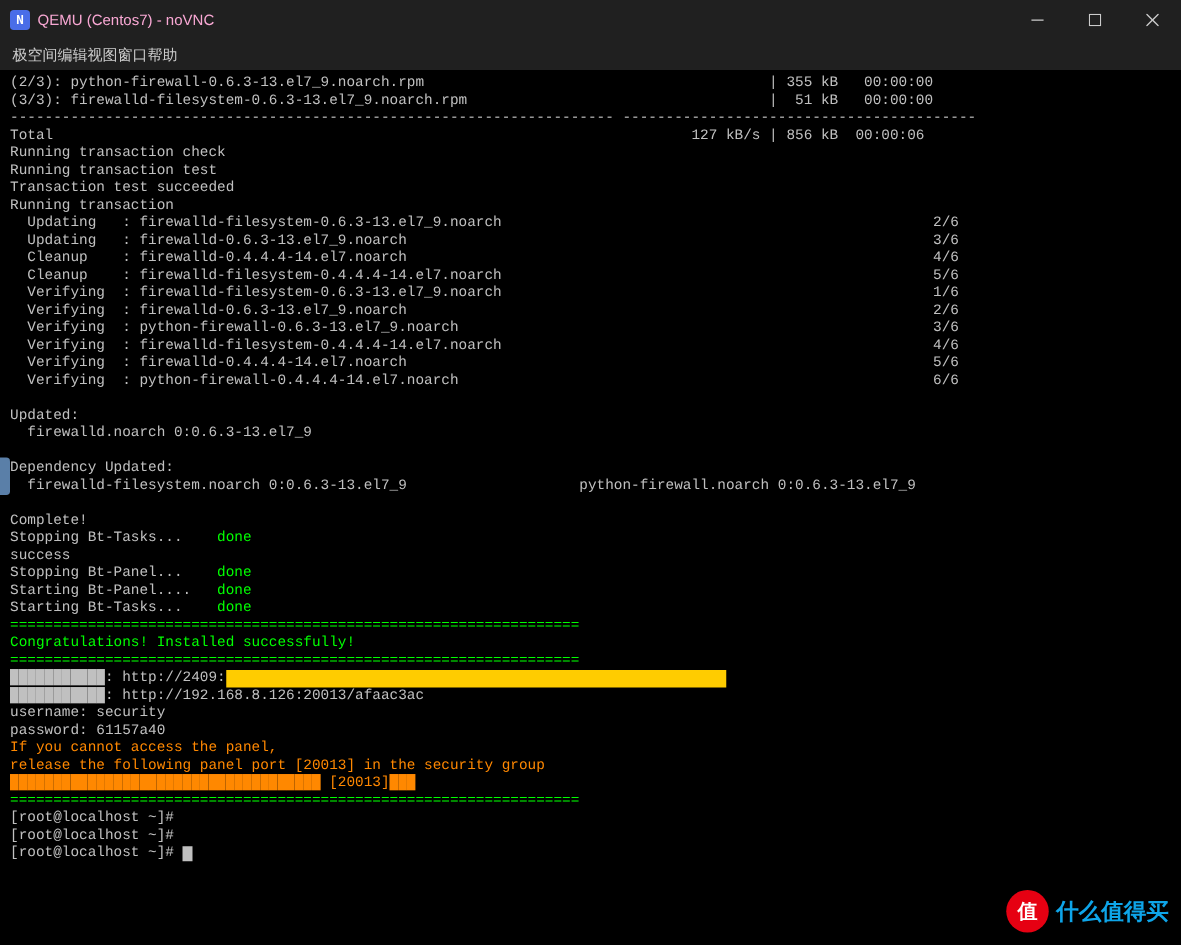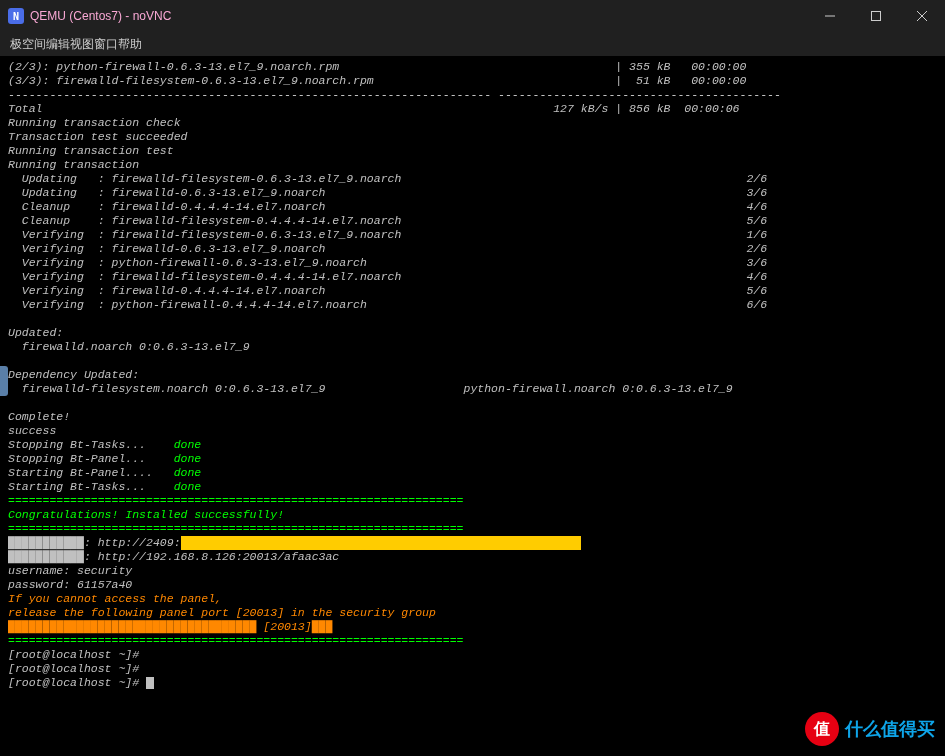--- a/index.html
+++ b/index.html
@@ -7,21 +7,21 @@
 .titlebar { background: #202020; height: 32px; display: flex; align-items: center; justify-content: space-between; padding: 0 0 0 8px; }
 .titlebar-left { display: flex; align-items: center; gap: 6px; }
 .app-icon { width: 16px; height: 16px; background: #4a6de8; border-radius: 3px; display: flex; align-items: center; justify-content: center; color: #fff; font-size: 10px; font-weight: bold; }
 .title-text { color: #f9a8d4; font-size: 12px; font-family: Liberation Sans, sans-serif; }
 .winbtns { display: flex; }
 .winbtn { width: 46px; height: 32px; display: flex; align-items: center; justify-content: center; color: #ccc; cursor: pointer; }
 .winbtn svg { width: 10px; height: 10px; }
 .menubar { background: #202020; height: 24px; display: flex; align-items: center; padding: 0 10px; }
 .menubar span { color: #ccc; font-size: 12px; font-family: "Microsoft YaHei", sans-serif; cursor: pointer; }
 .terminal { background: #000; padding: 4px 8px; font-size: 11.5px; line-height: 14px; color: #c0c0c0; font-family: Consolas, "Courier New", monospace; height: 700px; position: relative; }
-.term-line { white-space: pre; font-style: italic; }
+.term-line { white-space: pre; }
 .green { color: #00ff00; }
 .orange { color: #ff8800; }
 .yellow-bg { background: #ffcc00; color: #000; display: inline-block; }
 .cursor { background: #c0c0c0; display: inline-block; width: 8px; height: 12px; vertical-align: text-bottom; }
 .watermark { position: absolute; bottom: 10px; right: 10px; display: flex; align-items: center; gap: 6px; }
 .wm-circle { width: 34px; height: 34px; border-radius: 50%; background: #e60012; display: flex; align-items: center; justify-content: center; color: #fff; font-size: 16px; font-family: "Microsoft YaHei"; font-weight: bold; }
 .wm-text { color: #0ea5e9; font-family: "Microsoft YaHei"; font-size: 18px; font-weight: bold; }
 .side-tab { position: absolute; left: 0; top: 310px; width: 8px; height: 30px; background: #5a7fa8; border-radius: 0 3px 3px 0; }
 </style>
 </head>
@@ -60,43 +60,43 @@
   <span>帮助</span>
 </div>
 
 <div class="terminal">
 <div class="side-tab"></div>
 <div class="term-line">(2/3): python-firewall-0.6.3-13.el7_9.noarch.rpm                                        | 355 kB   00:00:00</div>
 <div class="term-line">(3/3): firewalld-filesystem-0.6.3-13.el7_9.noarch.rpm                                   |  51 kB   00:00:00</div>
 <div class="term-line">---------------------------------------------------------------------- -----------------------------------------</div>
 <div class="term-line">Total                                                                          127 kB/s | 856 kB  00:00:06</div>
 <div class="term-line">Running transaction check</div>
+<div class="term-line">Running transaction test</div>
 <div class="term-line">Transaction test succeeded</div>
-<div class="term-line">Running transaction test</div>
 <div class="term-line">Running transaction</div>
 <div class="term-line">  Updating   : firewalld-filesystem-0.6.3-13.el7_9.noarch                                                  2/6</div>
 <div class="term-line">  Updating   : firewalld-0.6.3-13.el7_9.noarch                                                             3/6</div>
 <div class="term-line">  Cleanup    : firewalld-0.4.4.4-14.el7.noarch                                                             4/6</div>
 <div class="term-line">  Cleanup    : firewalld-filesystem-0.4.4.4-14.el7.noarch                                                  5/6</div>
 <div class="term-line">  Verifying  : firewalld-filesystem-0.6.3-13.el7_9.noarch                                                  1/6</div>
 <div class="term-line">  Verifying  : firewalld-0.6.3-13.el7_9.noarch                                                             2/6</div>
 <div class="term-line">  Verifying  : python-firewall-0.6.3-13.el7_9.noarch                                                       3/6</div>
 <div class="term-line">  Verifying  : firewalld-filesystem-0.4.4.4-14.el7.noarch                                                  4/6</div>
 <div class="term-line">  Verifying  : firewalld-0.4.4.4-14.el7.noarch                                                             5/6</div>
 <div class="term-line">  Verifying  : python-firewall-0.4.4.4-14.el7.noarch                                                       6/6</div>
 <div class="term-line"> </div>
 <div class="term-line">Updated:</div>
 <div class="term-line">  firewalld.noarch 0:0.6.3-13.el7_9</div>
 <div class="term-line"> </div>
 <div class="term-line">Dependency Updated:</div>
 <div class="term-line">  firewalld-filesystem.noarch 0:0.6.3-13.el7_9                    python-firewall.noarch 0:0.6.3-13.el7_9</div>
 <div class="term-line"> </div>
 <div class="term-line">Complete!</div>
+<div class="term-line"><span>Stopping Bt-Tasks...    </span><span class="green">done</span></div>
 <div class="term-line">success</div>
-<div class="term-line"><span>Stopping Bt-Tasks...    </span><span class="green">done</span></div>
 <div class="term-line"><span>Stopping Bt-Panel...    </span><span class="green">done</span></div>
 <div class="term-line"><span>Starting Bt-Panel....   </span><span class="green">done</span></div>
 <div class="term-line"><span>Starting Bt-Tasks...    </span><span class="green">done</span></div>
 <div class="term-line green">==================================================================</div>
 <div class="term-line green">Congratulations! Installed successfully!</div>
 <div class="term-line green">==================================================================</div>
 <div class="term-line"><span>███████████: http://2409:</span><span class="yellow-bg">                                                          </span></div>
 <div class="term-line">███████████: http://192.168.8.126:20013/afaac3ac</div>
 <div class="term-line">username: security</div>
 <div class="term-line">password: 61157a40</div>

